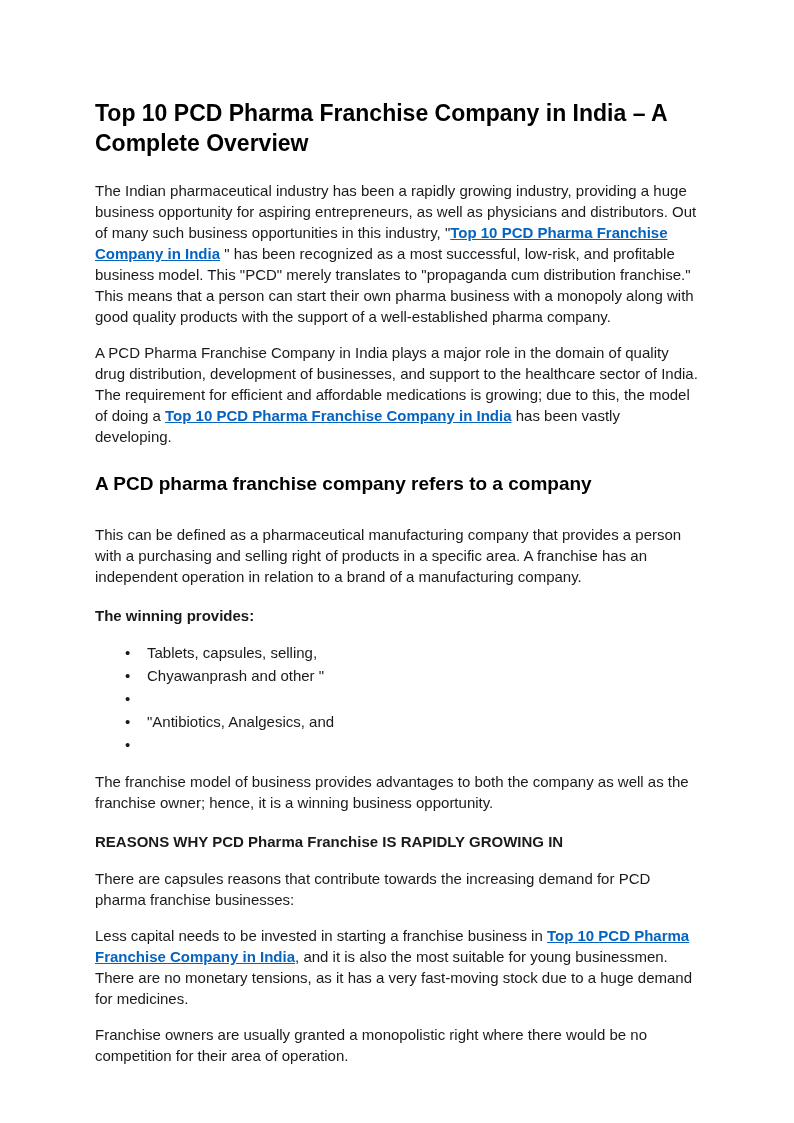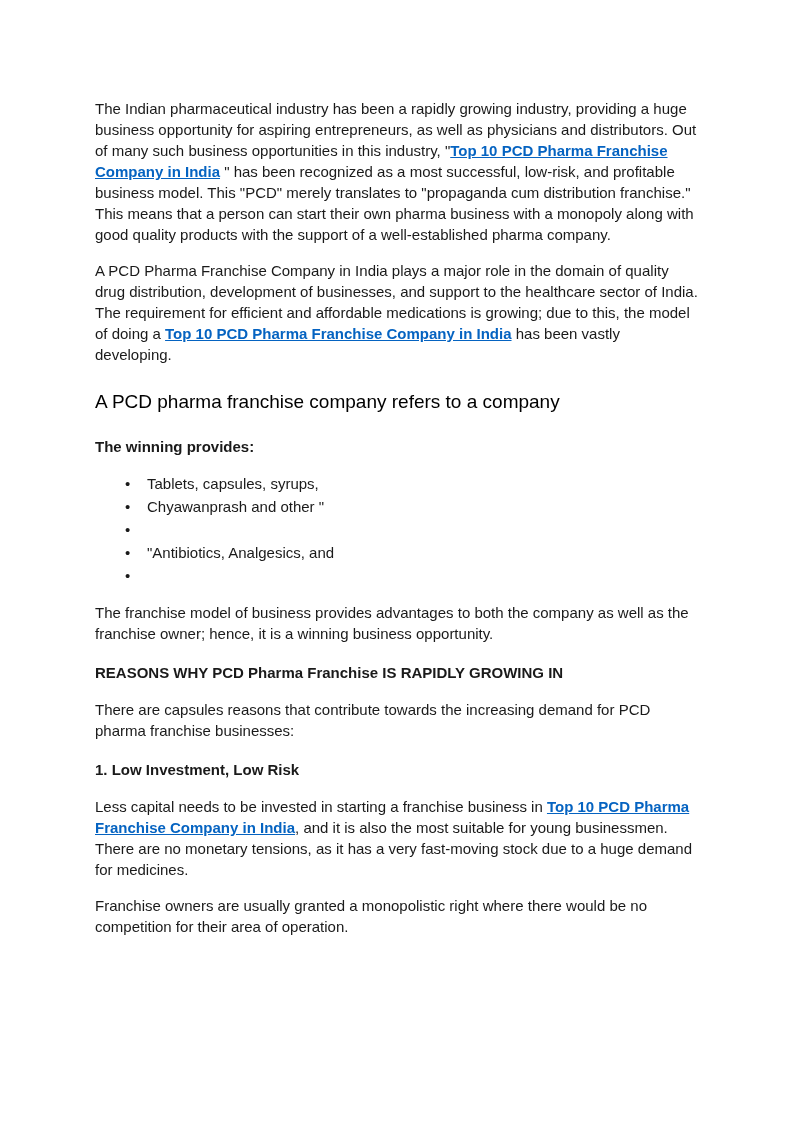--- a/index.html
+++ b/index.html
@@ -21,23 +21,23 @@
   h1.doc-title {
     font-size: 23px;
     line-height: 1.32;
     font-weight: 700;
     color: #000000;
     margin: 0 0 21px 0;
   }
   h2.doc-h2 {
     font-size: 19px;
     line-height: 1.3;
-    font-weight: 400;
+    font-weight: 700;
     color: #000000;
-    margin: 25px 0 21px 0;
+    margin: 25px 0 28px 0;
   }
   p.para {
     margin: 0 0 15px 0;
   }
   p.bold-para {
     font-weight: 700;
     margin: 18px 0 16px 0;
   }
   .b {
     font-weight: 400;
@@ -61,34 +61,36 @@
   ul.bullet-list .bullet-marker {
     width: 22px;
     flex: 0 0 22px;
   }
 </style>
 </head>
 <body>
 
 <div class="page">
 
+  <h1 class="doc-title">Top 10 PCD Pharma Franchise Company in India – A Complete Overview</h1>
 
   <p class="para"><span>The Indian pharmaceutical industry has been a rapidly growing industry, providing a huge business opportunity for aspiring entrepreneurs, as well as physicians and distributors. Out of many such business opportunities in this industry, "</span><a class="doc-link">Top 10 PCD Pharma Franchise Company in India</a><span> " has been recognized as a most successful, low-risk, and profitable business model. This "</span><span class="b">PCD</span><span>" merely translates to "propaganda cum distribution franchise." This means that a person can start their own pharma business with a monopoly along with good quality products with the support of a well-established pharma company.</span></p>
 
   <p class="para"><span>A </span><span class="b">PCD Pharma Franchise Company in India</span><span> plays a major role in the domain of quality drug distribution, development of businesses, and support to the healthcare sector of India. The requirement for efficient and affordable medications is growing; due to this, the model of doing a </span><a class="doc-link">Top 10 PCD Pharma Franchise Company in India</a><span> has been vastly developing.</span></p>
 
   <h2 class="doc-h2">A PCD pharma franchise company refers to a company</h2>
 
+  <p class="para">This can be defined as a pharmaceutical manufacturing company that provides a person with a purchasing and selling right of products in a specific area. A franchise has an independent operation in relation to a brand of a manufacturing company.</p>
 
   <p class="bold-para">The winning provides:</p>
 
   <ul class="bullet-list">
     <li>
         <span class="bullet-marker">•</span>
-        <span>Tablets, capsules, syrups,</span>
+        <span>Tablets, capsules, selling,</span>
       </li>
     <li>
         <span class="bullet-marker">•</span>
         <span>Chyawanprash and other "</span>
       </li>
     <li>
         <span class="bullet-marker">•</span>
       </li>
     <li>
         <span class="bullet-marker">•</span>
@@ -98,20 +100,19 @@
         <span class="bullet-marker">•</span>
       </li>
   </ul>
 
   <p class="para">The franchise model of business provides advantages to both the company as well as the franchise owner; hence, it is a winning business opportunity.</p>
 
   <p class="bold-para">REASONS WHY PCD Pharma Franchise IS RAPIDLY GROWING IN</p>
 
   <p class="para"><span>There are capsules reasons that contribute towards the increasing demand for </span><span class="b">PCD pharma franchise</span><span> businesses:</span></p>
 
-  <p class="bold-para">1. Low Investment, Low Risk</p>
 
   <p class="para"><span>Less capital needs to be invested in starting a franchise business in </span><a class="doc-link">Top 10 PCD Pharma Franchise Company in India</a><span>, and it is also the most suitable for young businessmen. There are no monetary tensions, as it has a very fast-moving stock due to a huge demand for medicines.</span></p>
 
 
   <p class="para">Franchise owners are usually granted a monopolistic right where there would be no competition for their area of operation.</p>
 
 </div>
 
 </body></html>

